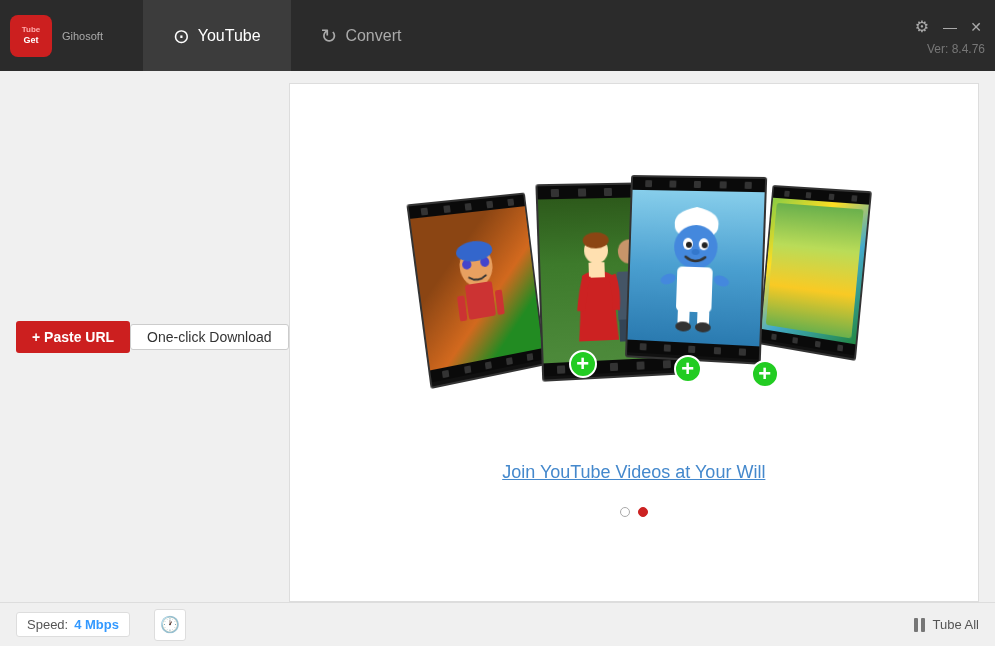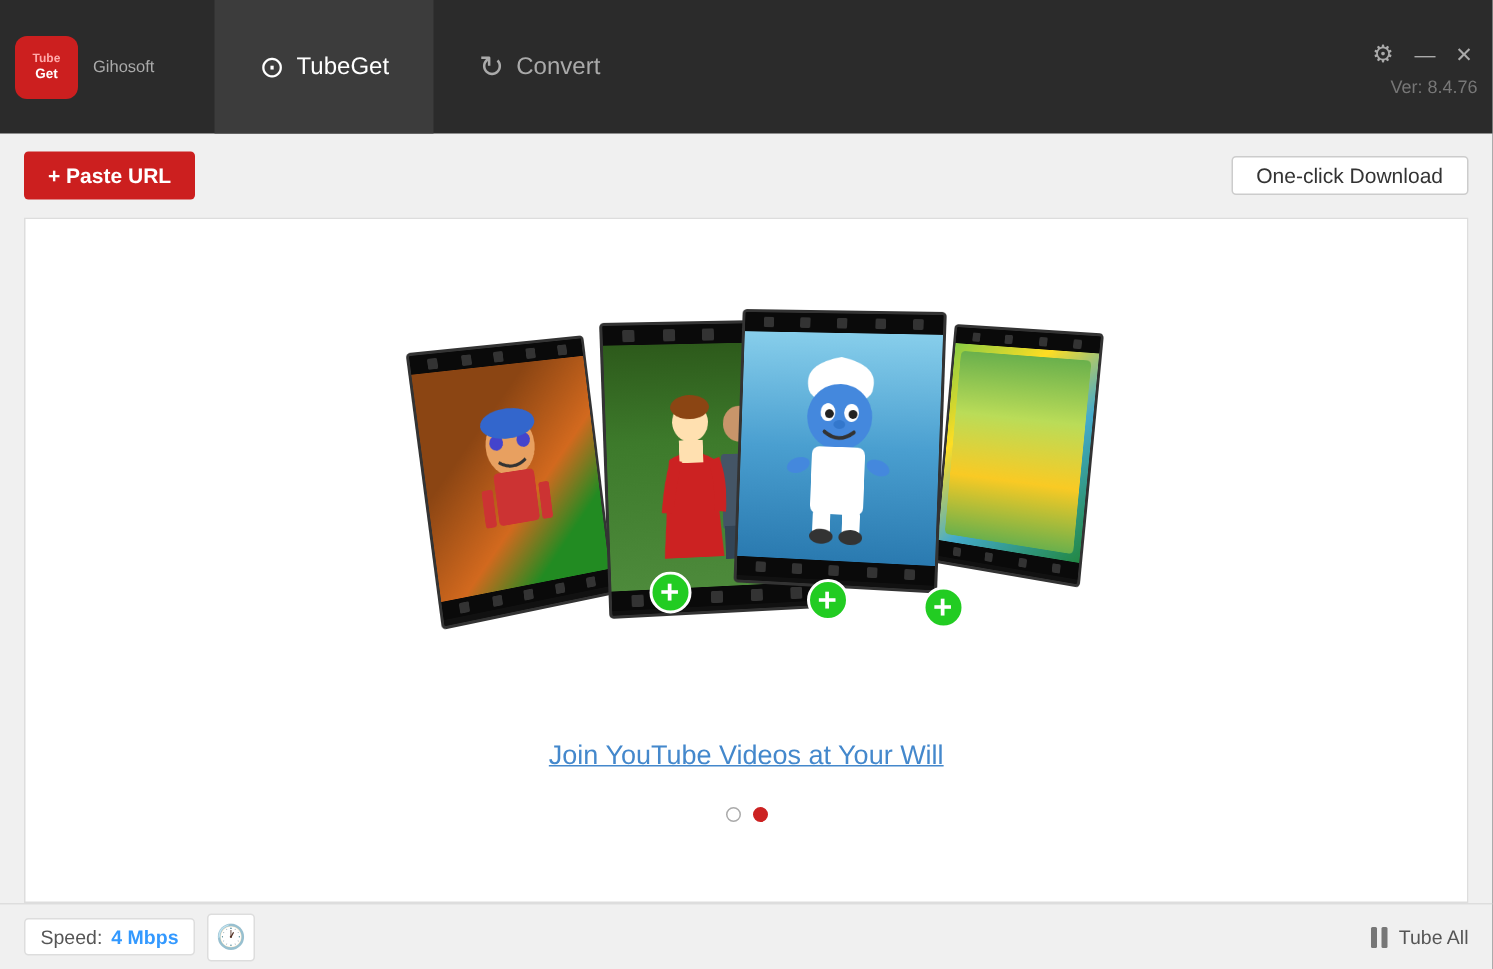--- a/index.html
+++ b/index.html
@@ -11,21 +11,21 @@
       overflow: hidden;
       display: flex;
       flex-direction: column;
     }
 
     
     .title-bar {
       display: flex;
       align-items: center;
       background: #2b2b2b;
-      height: 89px;
+      height: 71px;
       padding: 0 10px;
       flex-shrink: 0;
     }
 
     .logo-area {
       display: flex;
       align-items: center;
       gap: 10px;
       margin-right: 20px;
     }
@@ -150,21 +150,21 @@
     .version-text {
       color: #777;
       font-size: 12px;
     }
 
     
     .content-area {
       background: #f0f0f0;
       flex: 1;
       display: flex;
-      flex-direction: column;
+      flex-direction: row;
       padding: 12px 16px 0 16px;
     }
 
     
     .toolbar {
       display: flex;
       justify-content: space-between;
       align-items: center;
       margin-bottom: 12px;
       flex-shrink: 0;
@@ -300,21 +300,21 @@
       border-radius: 3px;
       cursor: pointer;
       display: flex;
       align-items: center;
       justify-content: center;
       font-size: 16px;
       color: #555;
       margin-left: 8px;
     }
 
-    .left-status { display: flex; align-items: center; gap: 0; }
+    .left-status { display: flex; align-items: center; gap: 16px; }
 
     .pause-all-btn {
       display: flex;
       align-items: center;
       gap: 8px;
       background: transparent;
       border: none;
       cursor: pointer;
       color: #555;
       font-size: 13px;
@@ -348,21 +348,21 @@
       <span style="font-size:9px;">Get</span>
     </div>
     <div class="logo-text-area">
       <span class="company-name">Gihosoft</span>
     </div>
   </div>
 
   <nav class="nav-tabs">
     <a class="nav-tab active">
       <span class="nav-tab-icon">⊙</span>
-      <span>TubeGet</span>
+      <span>YouTube</span>
     </a>
     <a class="nav-tab">
       <span class="nav-tab-icon">↻</span>
       <span>Convert</span>
     </a>
   </nav>
 
   <div class="window-controls">
     <div class="win-buttons">
       <button class="settings-btn">⚙</button>

